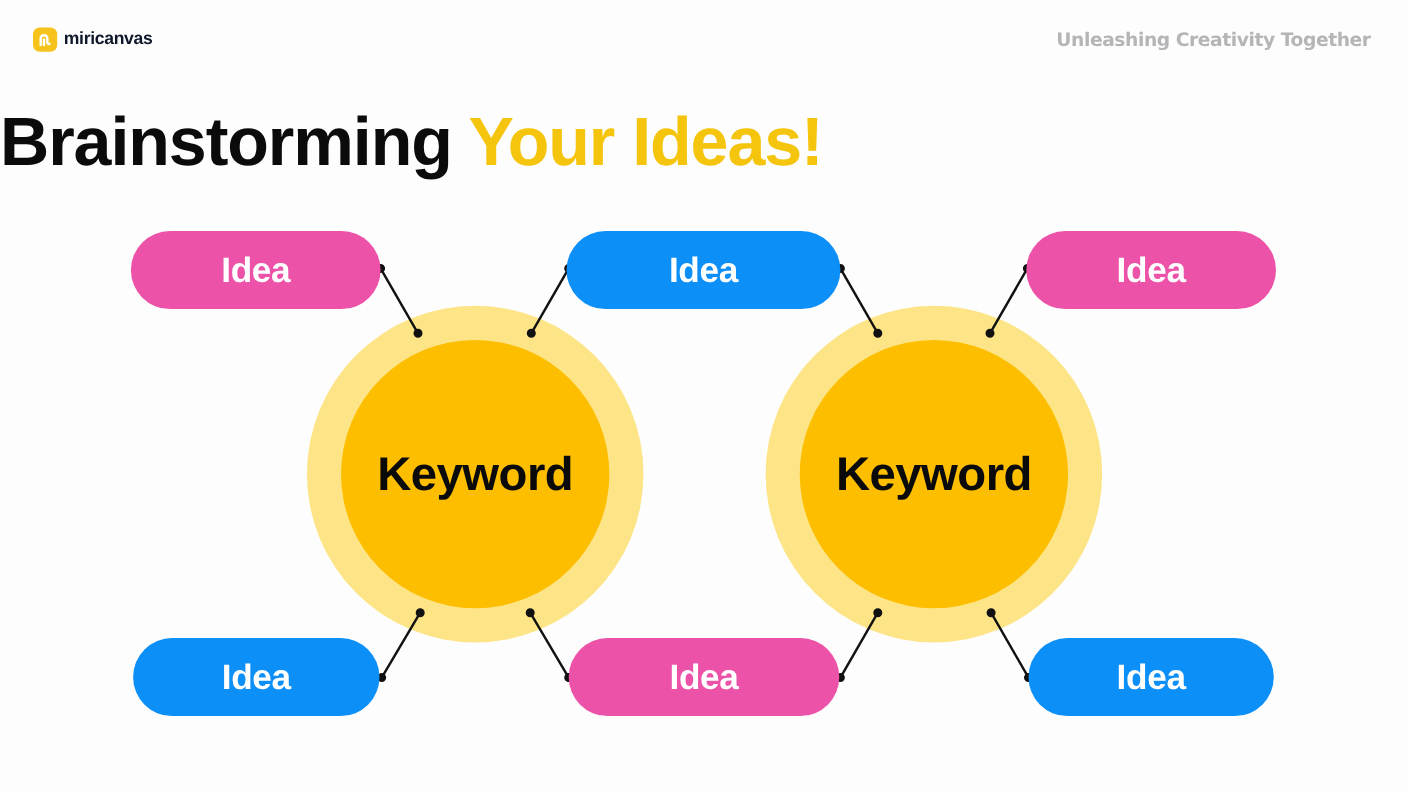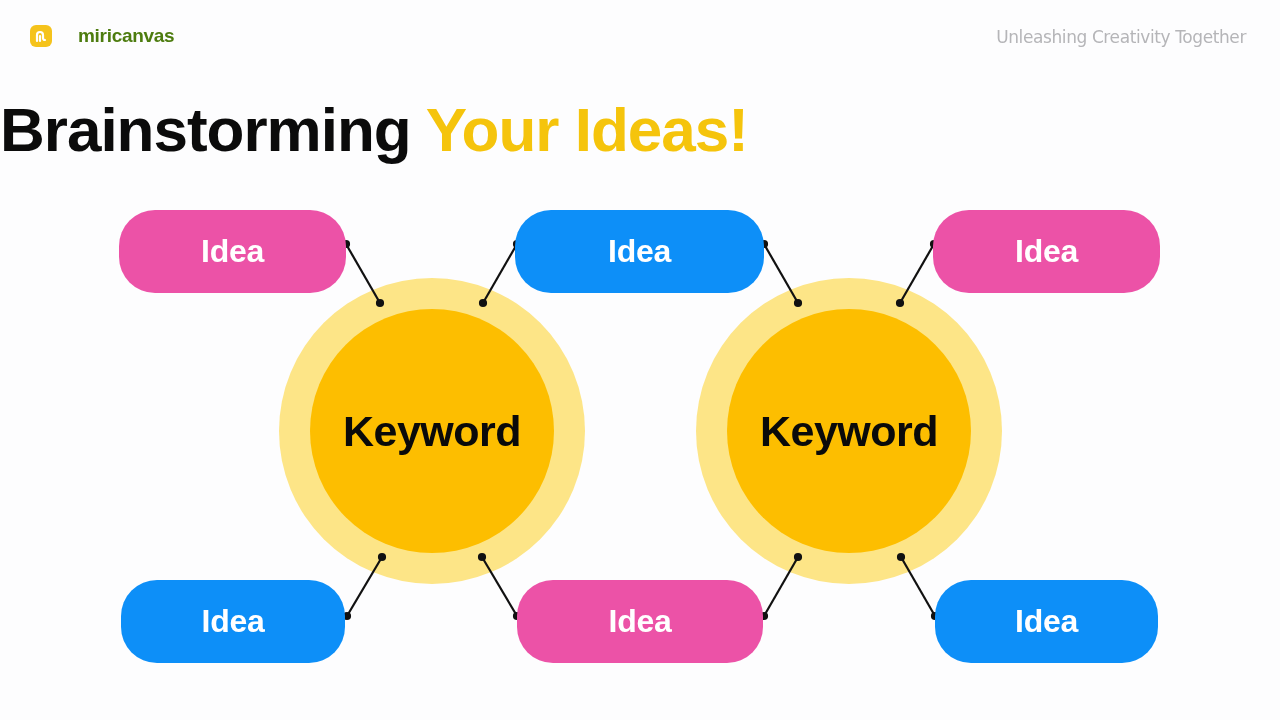--- a/index.html
+++ b/index.html
@@ -10,24 +10,24 @@
     position: relative;
   }
   .brand {
     position: absolute; left: 30px; top: 25px;
     display: flex; align-items: center; gap: 6px;
   }
   .brand-logo {
     width: 22px; height: 22px; border-radius: 6px; background: #f5c31c;
     display: flex; align-items: center; justify-content: center;
   }
-  .brand-name { color: #4d7c0f; font-size: 19px; font-weight: bold; letter-spacing: -0.3px; margin-left: 20px; }
+  .brand-name { color: #0f172a; font-size: 16px; font-weight: bold; letter-spacing: -0.3px; }
   .tagline {
     position: absolute; right: 34px; top: 27px;
-    color: #b5b5b8; font-size: 17px; font-weight: 400;
+    color: #b5b5b8; font-size: 17px; font-weight: 700;
     font-family: "DejaVu Sans", sans-serif; letter-spacing: -0.4px;
   }
   .title {
     position: absolute; left: 0; width: 1250px; top: 92px;
     text-align: left; font-size: 62px; font-weight: bold; letter-spacing: -1px;
     line-height: 76px;
   }
   .title .t-black { color: #0b0b0b; }
   .title .t-accent { color: #f5c40c; }
   svg.connectors { position: absolute; left: 0; top: 0; }
@@ -36,21 +36,21 @@
     background: #fde587;
     text-align: right;
   }
   .inner {
     position: absolute; left: 31px; top: 31px; width: 244px; height: 244px;
     border-radius: 50%; background: #fdbe00;
     display: flex; align-items: center; justify-content: center;
   }
   .keyword { font-size: 43px; font-weight: bold; color: #0a0a0a; letter-spacing: -0.5px; }
   .pill {
-    position: absolute; height: 83px; border-radius: 36px;
+    position: absolute; height: 71px; border-radius: 36px;
     display: flex; align-items: center; justify-content: center;
     color: #ffffff; font-size: 32px; font-weight: bold; letter-spacing: -0.3px;
     cursor: pointer;
   }
   .pink { background: #ec52a7; }
   .blue { background: #0d8ff8; }
 </style>
 </head>
 <body>
 

